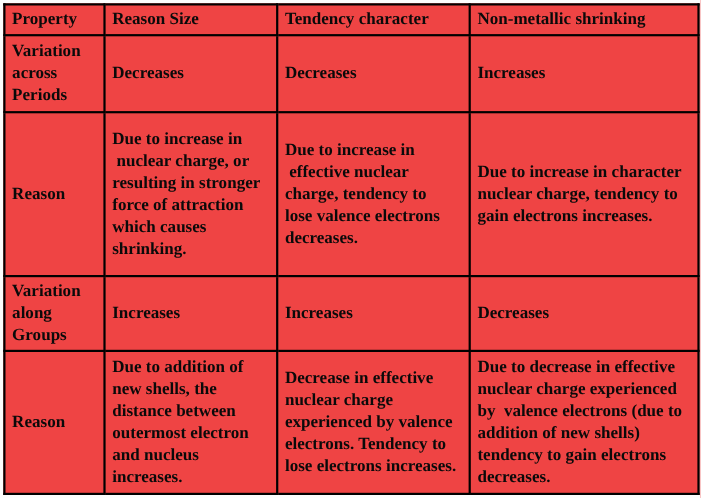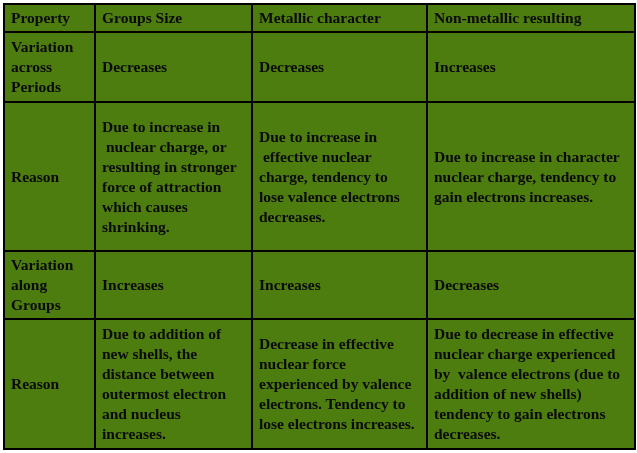--- a/index.html
+++ b/index.html
@@ -20,21 +20,21 @@
   }
   table.trends {
     border-collapse: collapse;
     table-layout: fixed;
     width: 631px;
     height: 447px;
     font-family: "Liberation Serif", serif;
     font-size: 15.5px;
     line-height: 20px;
     color: #0a0a0a;
-    background: #4d7c0f;
+    background: #ef4444;
   }
   table.trends col.c0 { width: 91px; }
   table.trends col.c1 { width: 157px; }
   table.trends col.c2 { width: 175px; }
   table.trends col.c3 { width: 208px; }
   table.trends th,
   table.trends td {
     border: 2px solid #000000;
     padding: 2px 6px;
     text-align: left;
@@ -64,23 +64,23 @@
   <table class="trends">
     <colgroup>
       <col class="c0">
       <col class="c1">
       <col class="c2">
       <col class="c3">
     </colgroup>
     <thead>
       <tr class="r-hdr">
         <th>Property</th>
-        <th>Groups Size</th>
-        <th>Metallic character</th>
-        <th>Non-metallic resulting</th>
+        <th>Reason Size</th>
+        <th>Tendency character</th>
+        <th>Non-metallic shrinking</th>
       </tr>
     </thead>
     <tbody>
       <tr class="r-var1">
         <td class="lbl">Variation
 across
 Periods</td>
         <td>Decreases</td>
         <td>Decreases</td>
         <td class="vt">Increases</td>
@@ -112,21 +112,21 @@
       </tr>
       <tr class="r-reason2">
         <td class="lbl">Reason</td>
         <td>Due to addition of
 new shells, the
 distance between
 outermost electron
 and nucleus
 increases.</td>
         <td>Decrease in effective
-nuclear force
+nuclear charge
 experienced by valence
 electrons. Tendency to
 lose electrons increases.</td>
         <td>Due to decrease in effective
 nuclear charge experienced
 by  valence electrons (due to
 addition of new shells)
 tendency to gain electrons
 decreases.</td>
       </tr>

